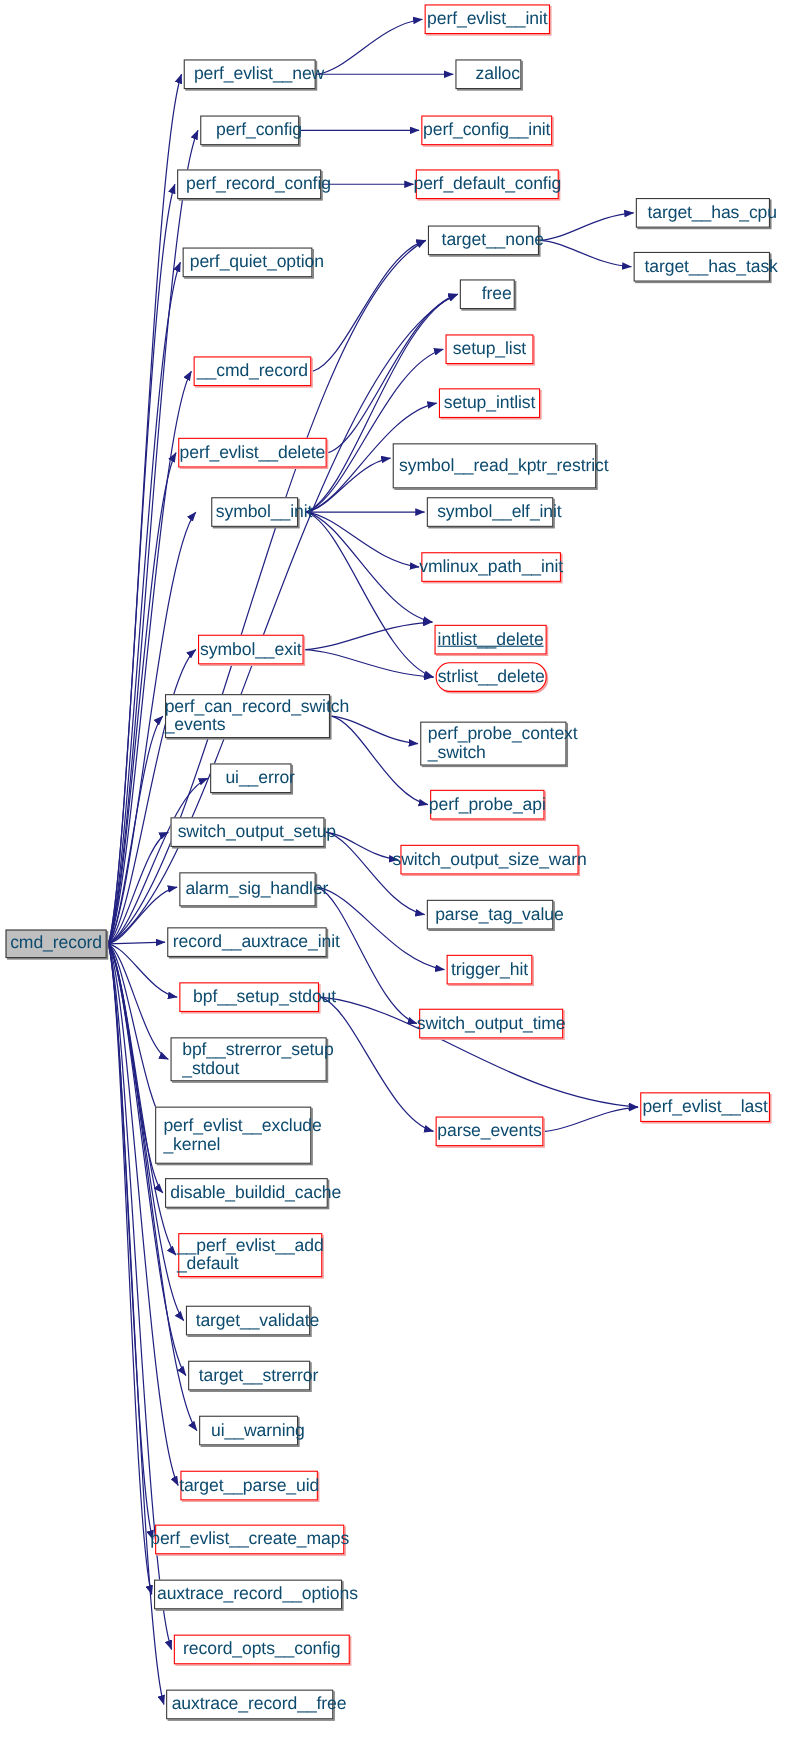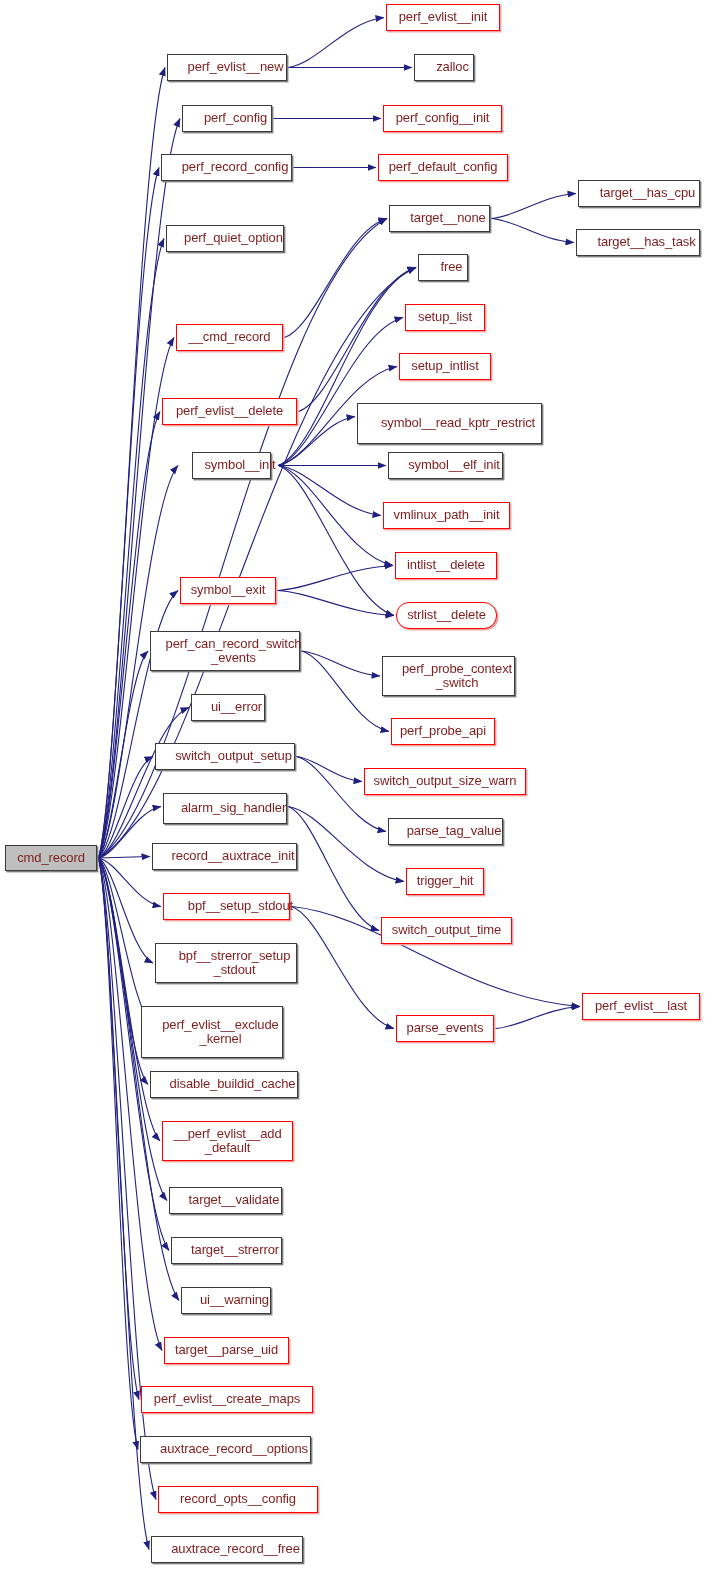--- a/index.html
+++ b/index.html
@@ -24,24 +24,24 @@
     top: 0;
     width: 717px;
     height: 1595px;
   }
   .node {
     position: absolute;
     box-sizing: border-box;
     display: flex;
     align-items: center;
     justify-content: center;
-    text-align: center;
-    font-size: 13px;
+    text-align: left;
+    font-size: 16px;
     line-height: 1.08;
-    color: #7f1d1d;
+    color: #0c4a6e;
     background: #ffffff;
     white-space: pre;
     letter-spacing: -0.1px;
   }
   .node.black {
     border: 1.3px solid #3a3a3a;
     box-shadow: 1.4px 1.4px 0 0 #808080;
     padding-left: 17px;
   }
   .node.red {
@@ -137,21 +137,21 @@
       <div class="node black" style="left: 576px; top: 229px; width: 124px; height: 27px;">target__has_task</div>
       <div class="node black" style="left: 418px; top: 254px; width: 50px; height: 27px;">free</div>
       <div class="node red" style="left: 176px; top: 324px; width: 107px; height: 27px;">__cmd_record</div>
       <div class="node red" style="left: 405px; top: 304px; width: 80px; height: 27px;">setup_list</div>
       <div class="node red" style="left: 399px; top: 353px; width: 92px; height: 27px;">setup_intlist</div>
       <div class="node red" style="left: 162px; top: 398px; width: 135px; height: 27px;">perf_evlist__delete</div>
       <div class="node black" style="left: 357px; top: 403px; width: 185px; height: 41px;">symbol__read_kptr_restrict</div>
       <div class="node black" style="left: 192px; top: 452px; width: 79px; height: 27px;">symbol__init</div>
       <div class="node black" style="left: 388px; top: 452px; width: 115px; height: 27px;">symbol__elf_init</div>
       <div class="node red" style="left: 383px; top: 502px; width: 127px; height: 27px;">vmlinux_path__init</div>
-      <div class="node red" style="left: 395px; top: 552px; width: 102px; height: 27px;">intlist__delete</div>
+      <div class="node red" style="left: 395px; top: 568px; width: 102px; height: 27px; text-decoration: underline;">intlist__delete</div>
       <div class="node red" style="left: 180px; top: 577px; width: 96px; height: 27px;">symbol__exit</div>
       <div class="node red" style="left: 396px; top: 602px; width: 101px; height: 27px; border-radius: 13px;">strlist__delete</div>
       <div class="node black" style="left: 150px; top: 631px; width: 150px; height: 40px;">perf_can_record_switch
 _events</div>
       <div class="node black" style="left: 382px; top: 656px; width: 133px; height: 40px;">perf_probe_context
 _switch</div>
       <div class="node black" style="left: 191px; top: 694px; width: 74px; height: 27px;">ui__error</div>
       <div class="node red" style="left: 391px; top: 718px; width: 104px; height: 27px;">perf_probe_api</div>
       <div class="node black" style="left: 155px; top: 743px; width: 140px; height: 27px;">switch_output_setup</div>
       <div class="node red" style="left: 364px; top: 768px; width: 162px; height: 27px;">switch_output_size_warn</div>

